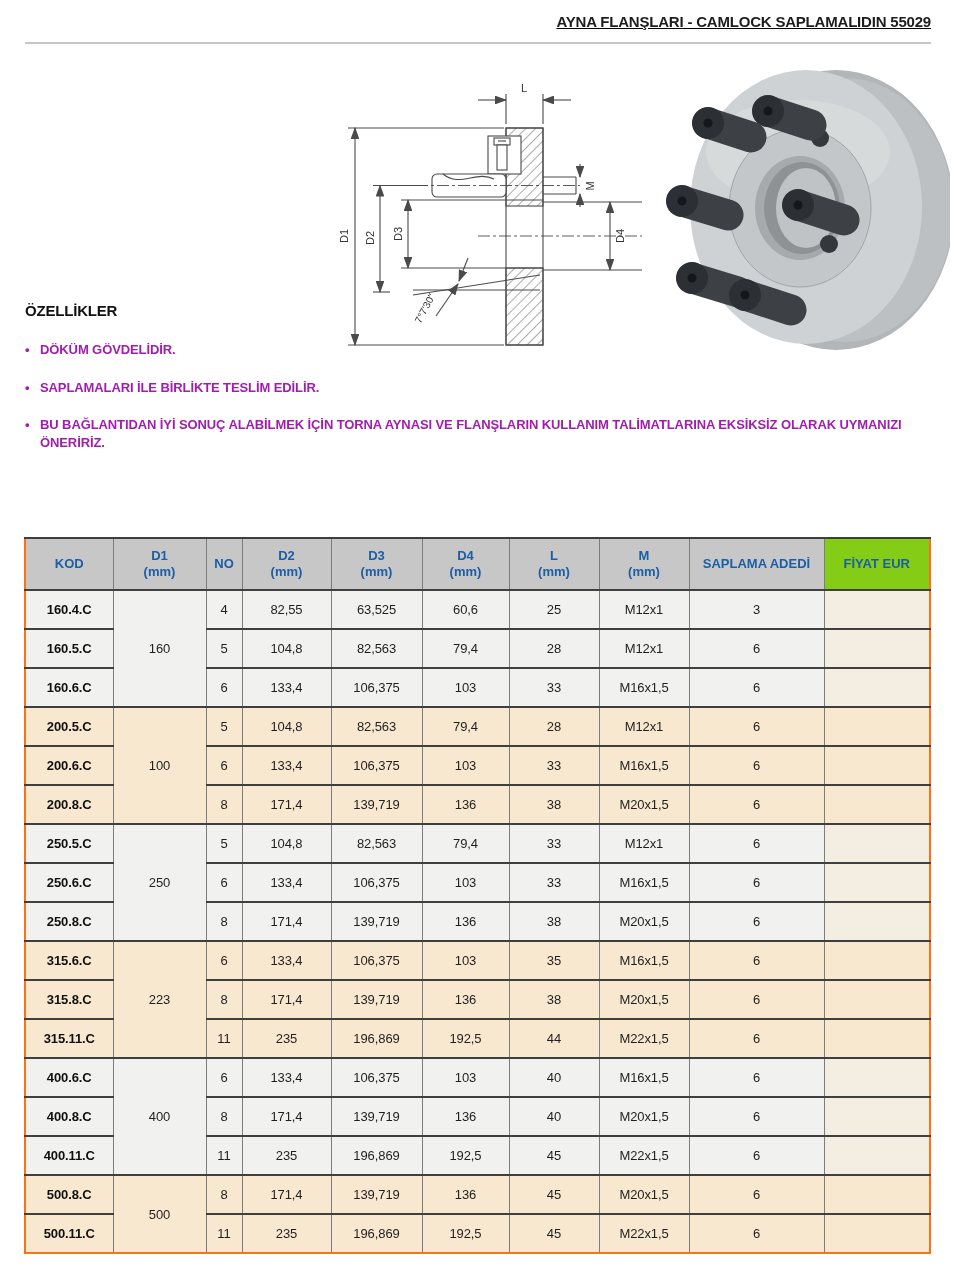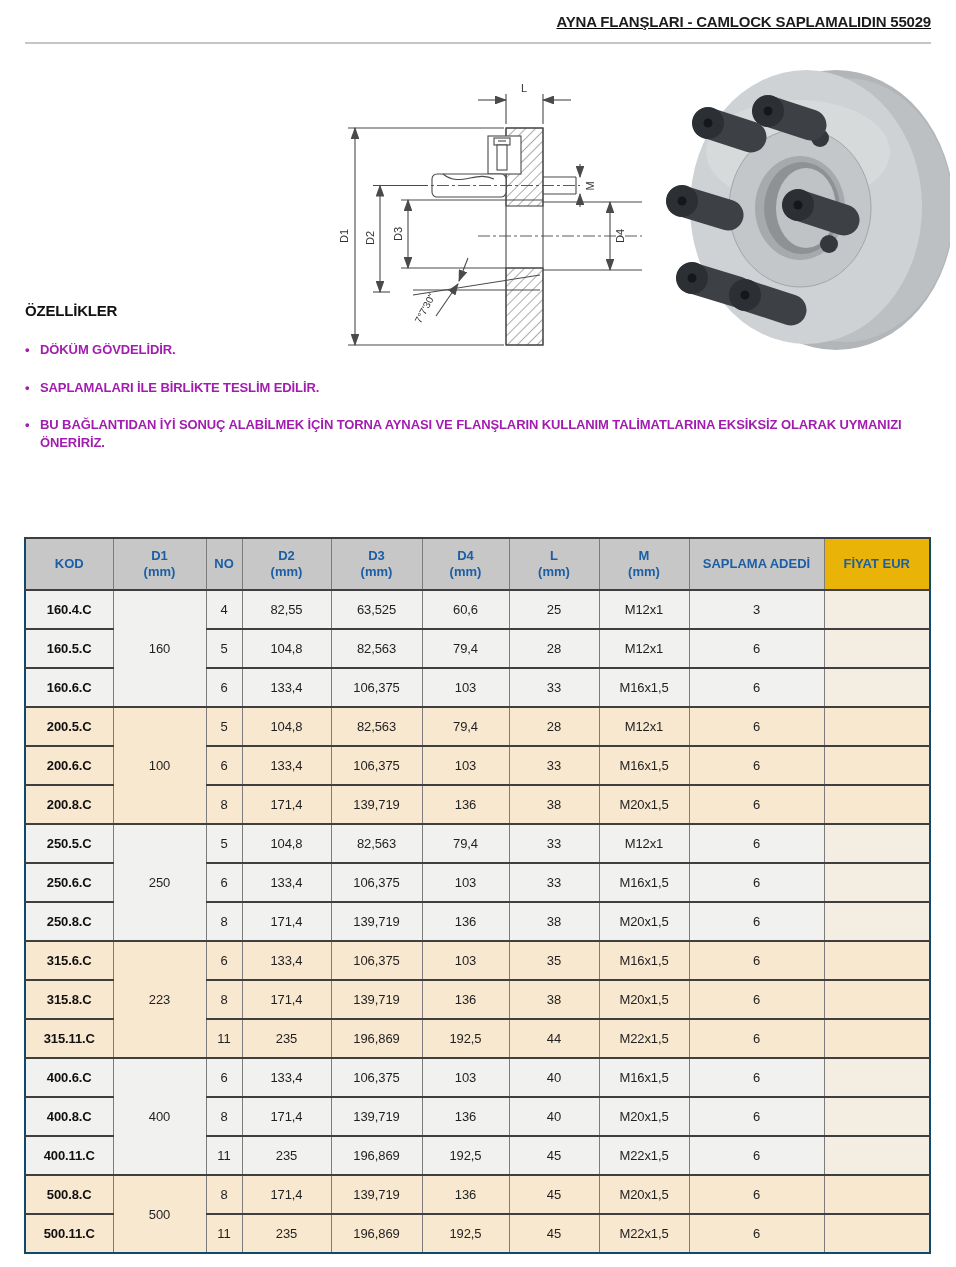--- a/index.html
+++ b/index.html
@@ -18,25 +18,25 @@
   
   .features{position:absolute;left:25px;top:286px;width:916px;}
   .features h2{margin:16px 0 22px 0;font-size:15px;font-weight:700;color:#111;letter-spacing:-0.2px;}
   .features ul{margin:0;padding:0;}
   .features li{list-style:none;position:relative;padding-left:15px;margin-bottom:20px;
                font-size:13px;font-weight:700;color:#a21caf;line-height:1.35;letter-spacing:-0.1px;}
   .features li::before{content:"\2022";position:absolute;left:0;top:0;}
 
   
   .spec-table{position:absolute;left:24px;top:537px;border-collapse:collapse;table-layout:fixed;
-              border:2px solid #0c4a6e;padding-left:43px;}
+              border:2px solid #f97316;padding-left:43px;}
   .spec-table th,.spec-table td{border-left:1px solid #7c7c7c;border-top:2px solid #3f3f3f;
               text-align:center;vertical-align:middle;padding:0 2px;}
   .spec-table th{background:#c7c7c7;color:#1b5ea6;font-size:13px;font-weight:700;height:50px;line-height:1.25;}
-  .spec-table th.price-h{background:#eab308;}
+  .spec-table th.price-h{background:#84cc16;}
   .spec-table td{height:37px;font-size:13px;color:#1f1f1f;letter-spacing:-0.1px;}
   .spec-table td.kod{font-weight:700;color:#101010;}
   tr.light td{background:#f1f1ef;}
   tr.light td.price{background:#f3eee1;}
   tr.beige td{background:#f9e8d0;}
   tr.beige td.price{background:#f9e8d0;}
 </style>
 </head>
 <body>
 

